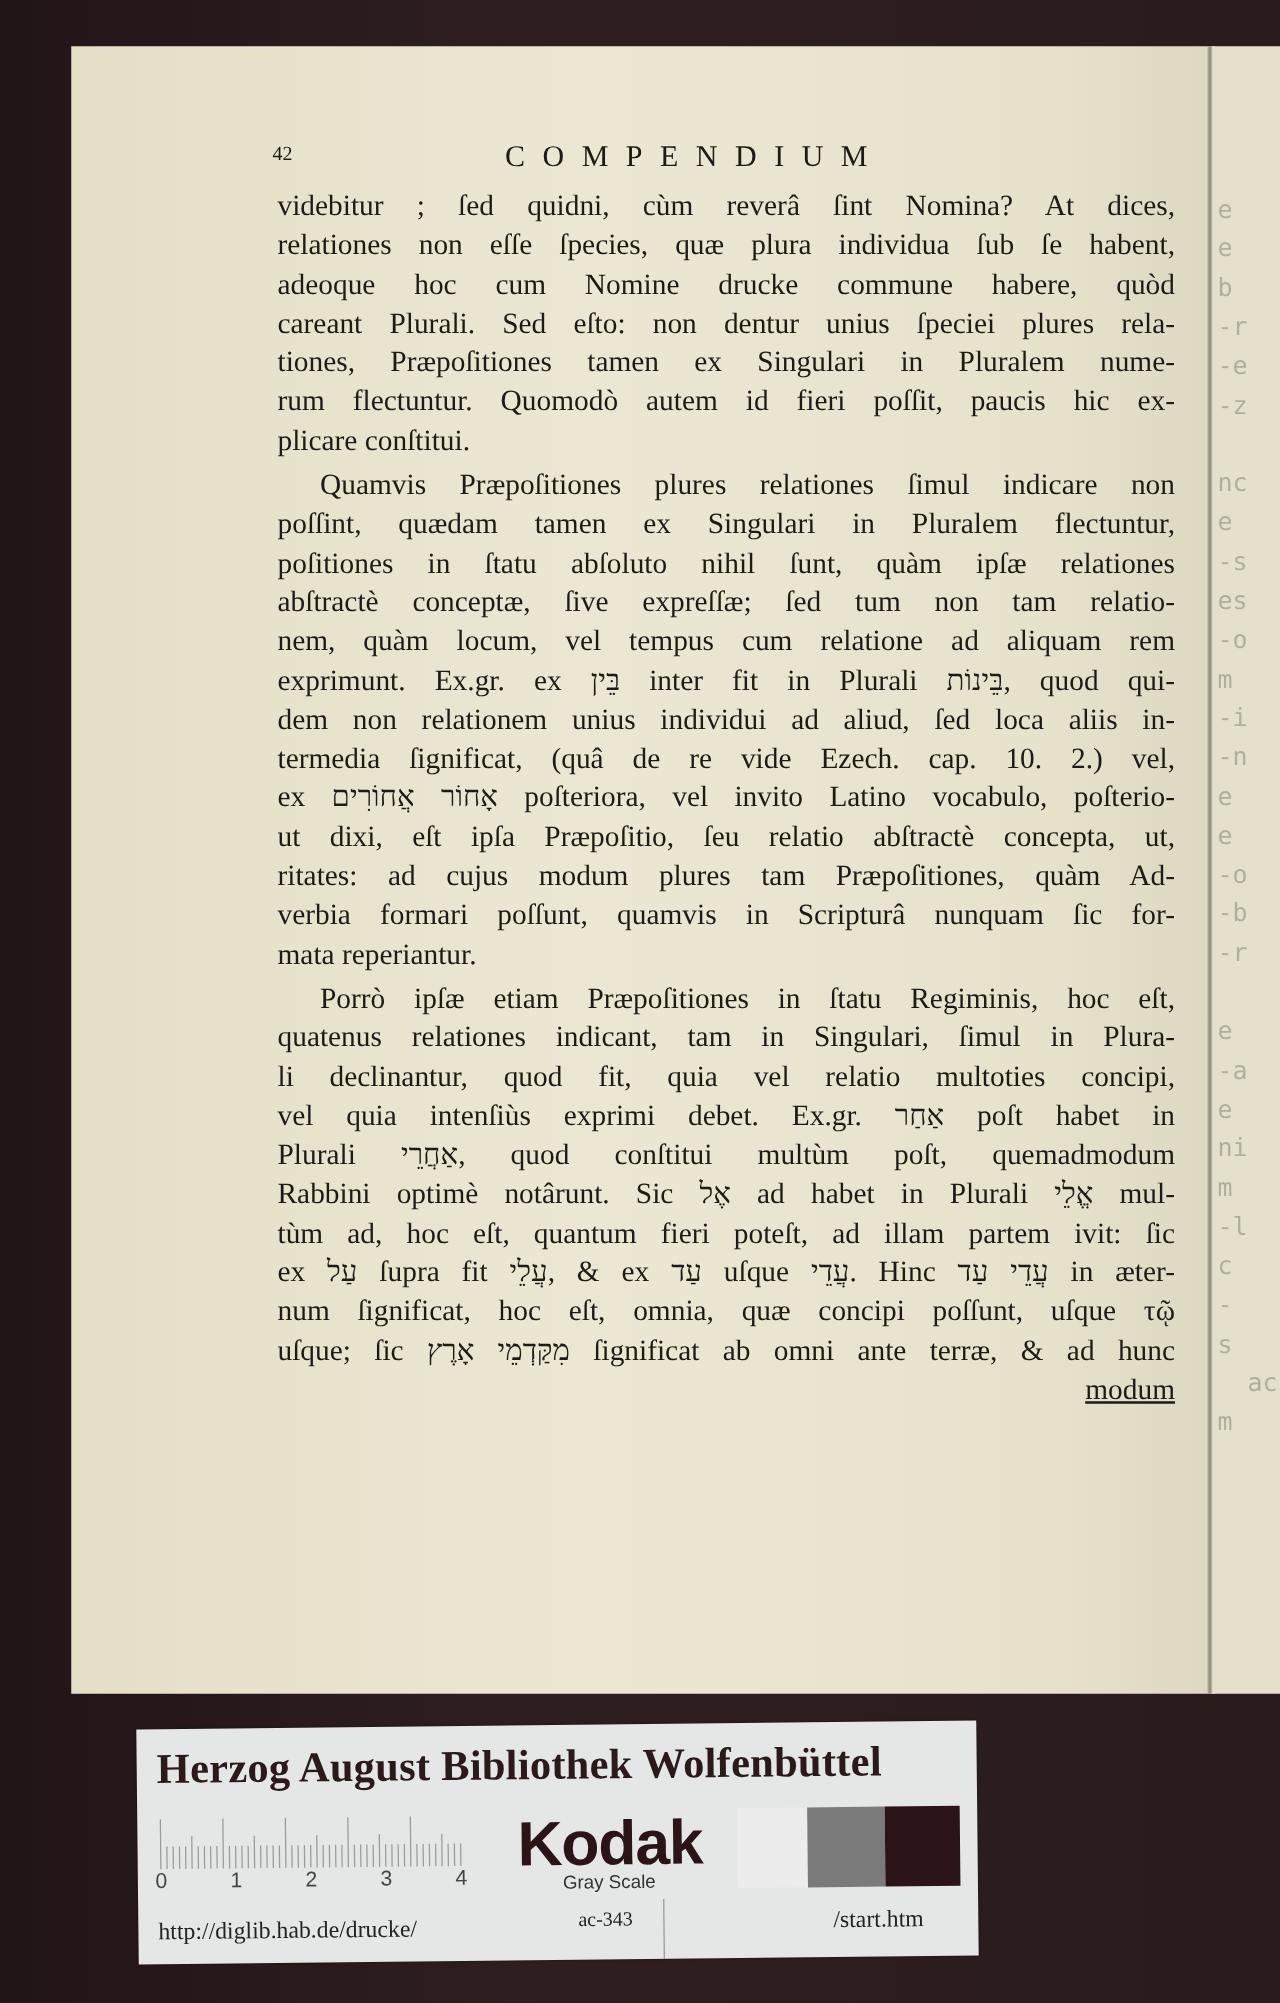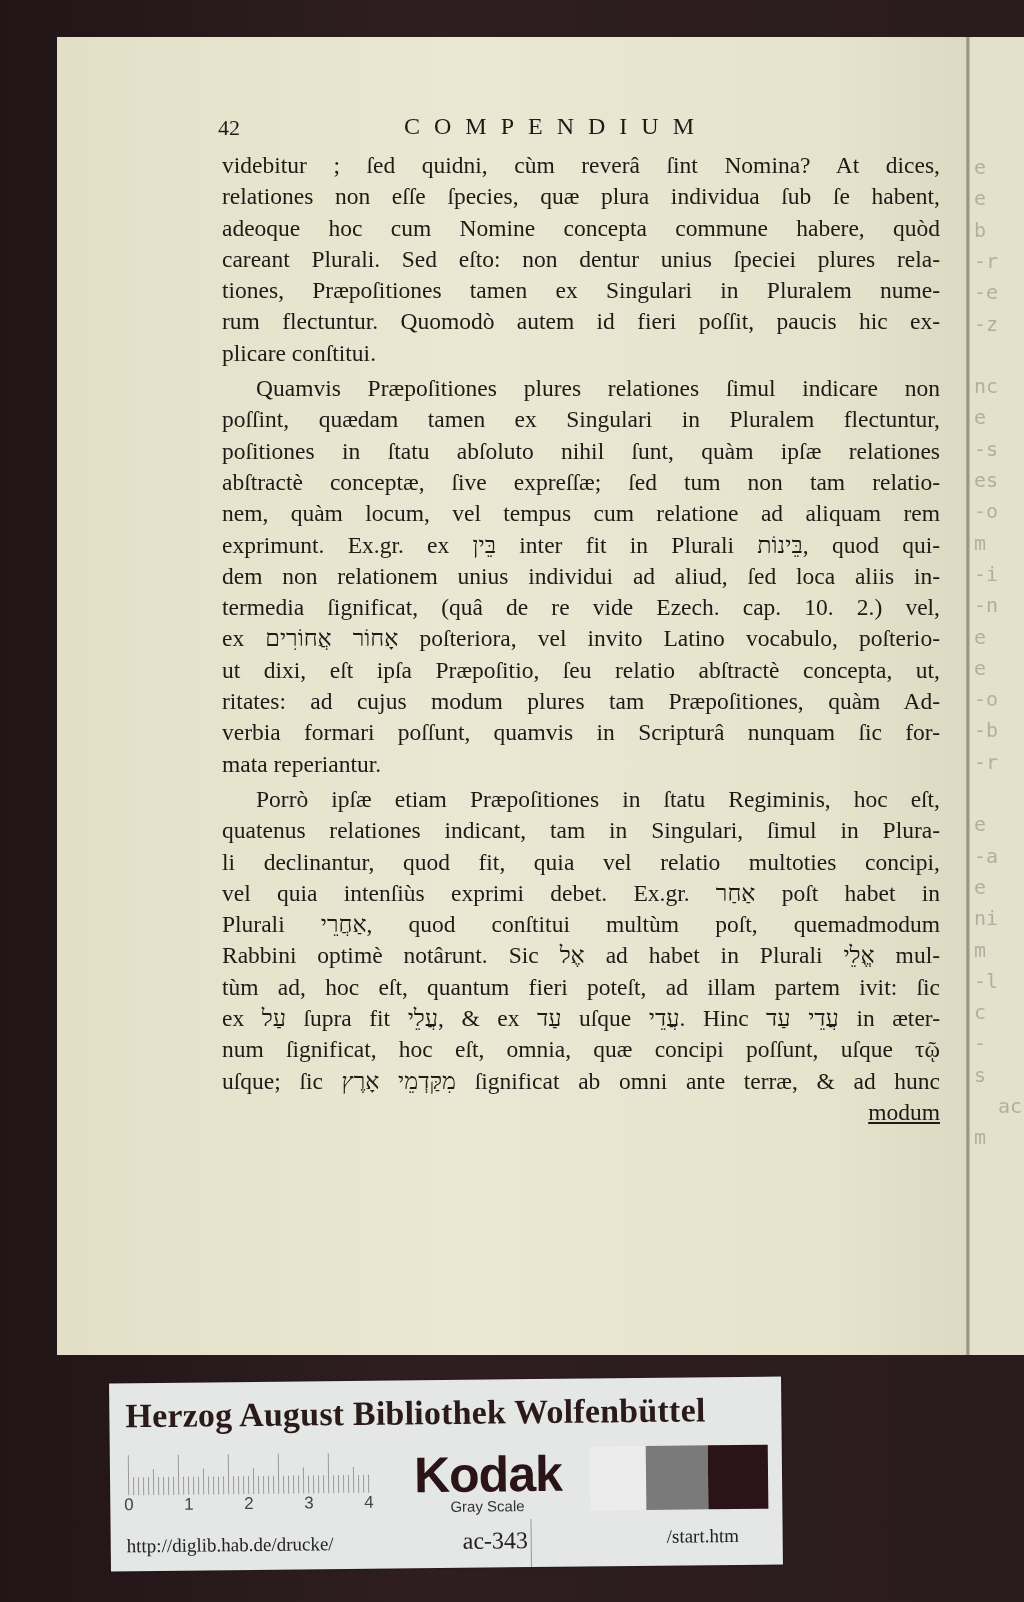--- a/index.html
+++ b/index.html
@@ -26,21 +26,21 @@
     overflow: hidden;
   }
   .next-page .ghost {
     position: absolute; left: 4px; color: #9e9a8a; font-size: 20px;
     font-family: "DejaVu Sans Mono", monospace; opacity: 0.7;
   }
   .header {
     position: absolute; left: 218px; top: 113px; width: 720px; height: 30px;
   }
   .page-number {
-    position: absolute; left: 0; top: 2px; font-size: 22px; color: #1f1a16;
+    position: absolute; left: 0; top: 2px; font-size: 16px; color: #1f1a16;
   }
   .running-title {
     position: absolute; left: 186px; top: 0; font-size: 24px; color: #1f1a16;
     letter-spacing: 14px; font-variant: small-caps;
   }
   .text-block {
     position: absolute; left: 222px; top: 150px; width: 718px;
     color: #1f1a16; font-size: 23.5px; line-height: 31.3px;
   }
   .line { white-space: nowrap; text-align: justify; text-align-last: justify; height: 31.3px; }
@@ -74,21 +74,21 @@
   }
   .swatch { position: absolute; top: 68px; height: 64px; }
   .sw1 { left: 480px; width: 56px; background: #ececec; }
   .sw2 { left: 536px; width: 62px; background: #7a7a7a; }
   .sw3 { left: 598px; width: 60px; background: #2a1418; }
   .code-box {
     position: absolute; left: 342px; top: 140px; width: 78px; height: 48px;
     border-right: 1px solid #999;
   }
   .code-text {
-    position: absolute; left: 352px; top: 148px; font-size: 24px; color: #222;
+    position: absolute; left: 352px; top: 148px; font-size: 16px; color: #222;
   }
   .url-text {
     position: absolute; left: 16px; top: 152px; font-size: 19px; color: #222;
   }
   .start-text {
     position: absolute; left: 556px; top: 148px; font-size: 19px; color: #222;
   }
 </style>
 </head>
 <body>
@@ -132,21 +132,21 @@
   </div>
 
 <div class="header">
   <span class="page-number">42</span>
   <span class="running-title">COMPENDIUM</span>
 </div>
 
 <div class="text-block" id="text-block">
     <div class="line ">videbitur ; ſed quidni, cùm reverâ ſint Nomina? At dices,</div>
     <div class="line ">relationes non eſſe ſpecies, quæ plura individua ſub ſe habent,</div>
-    <div class="line ">adeoque hoc cum Nomine concepta commune habere, quòd</div>
+    <div class="line ">adeoque hoc cum Nomine drucke commune habere, quòd</div>
     <div class="line ">careant Plurali. Sed eſto: non dentur unius ſpeciei plures rela-</div>
     <div class="line ">tiones, Præpoſitiones tamen ex Singulari in Pluralem nume-</div>
     <div class="line ">rum flectuntur. Quomodò autem id fieri poſſit, paucis hic ex-</div>
     <div class="line last">plicare conſtitui.</div>
     <div class="para-gap"></div>
     <div class="line indent ">Quamvis Præpoſitiones plures relationes ſimul indicare non</div>
     <div class="line ">poſſint, quædam tamen ex Singulari in Pluralem flectuntur,</div>
     <div class="line ">poſitiones in ſtatu abſoluto nihil ſunt, quàm ipſæ relationes</div>
     <div class="line ">abſtractè conceptæ, ſive expreſſæ; ſed tum non tam relatio-</div>
     <div class="line ">nem, quàm locum, vel tempus cum relatione ad aliquam rem</div>

